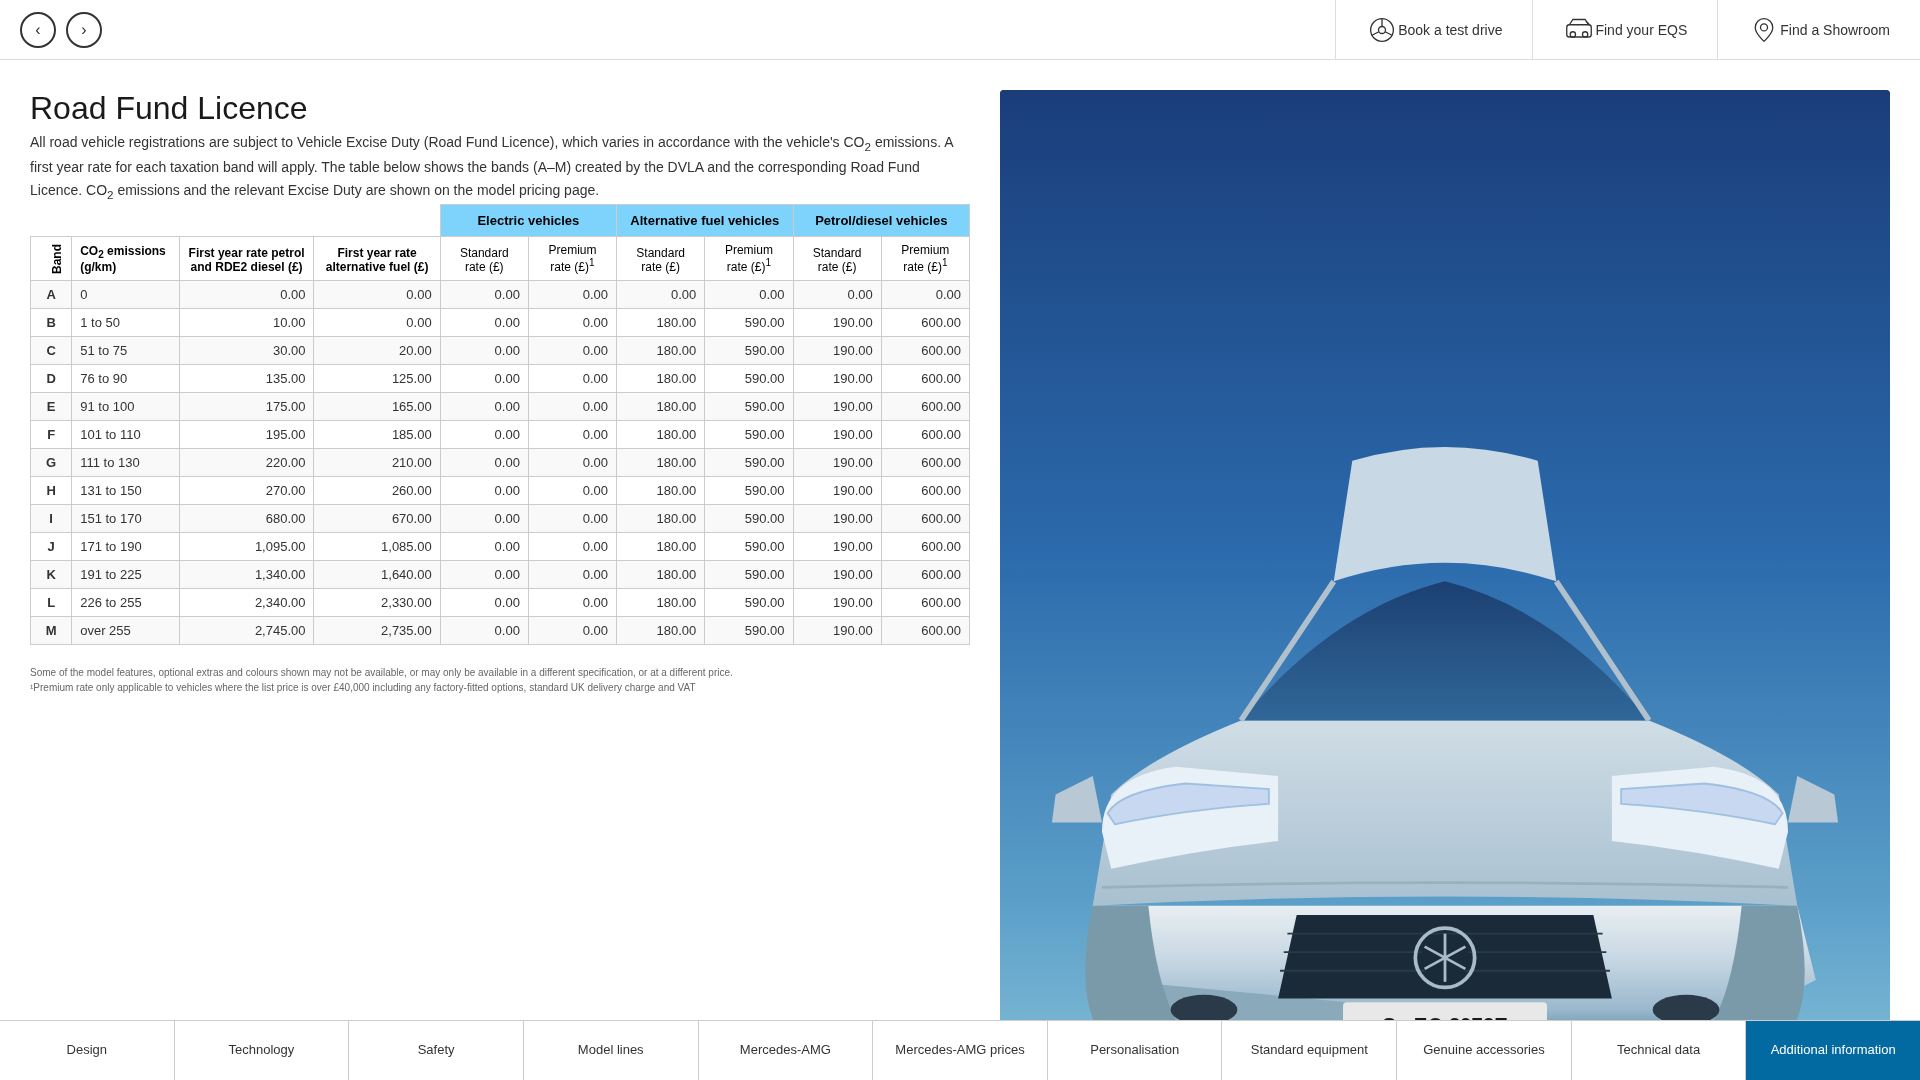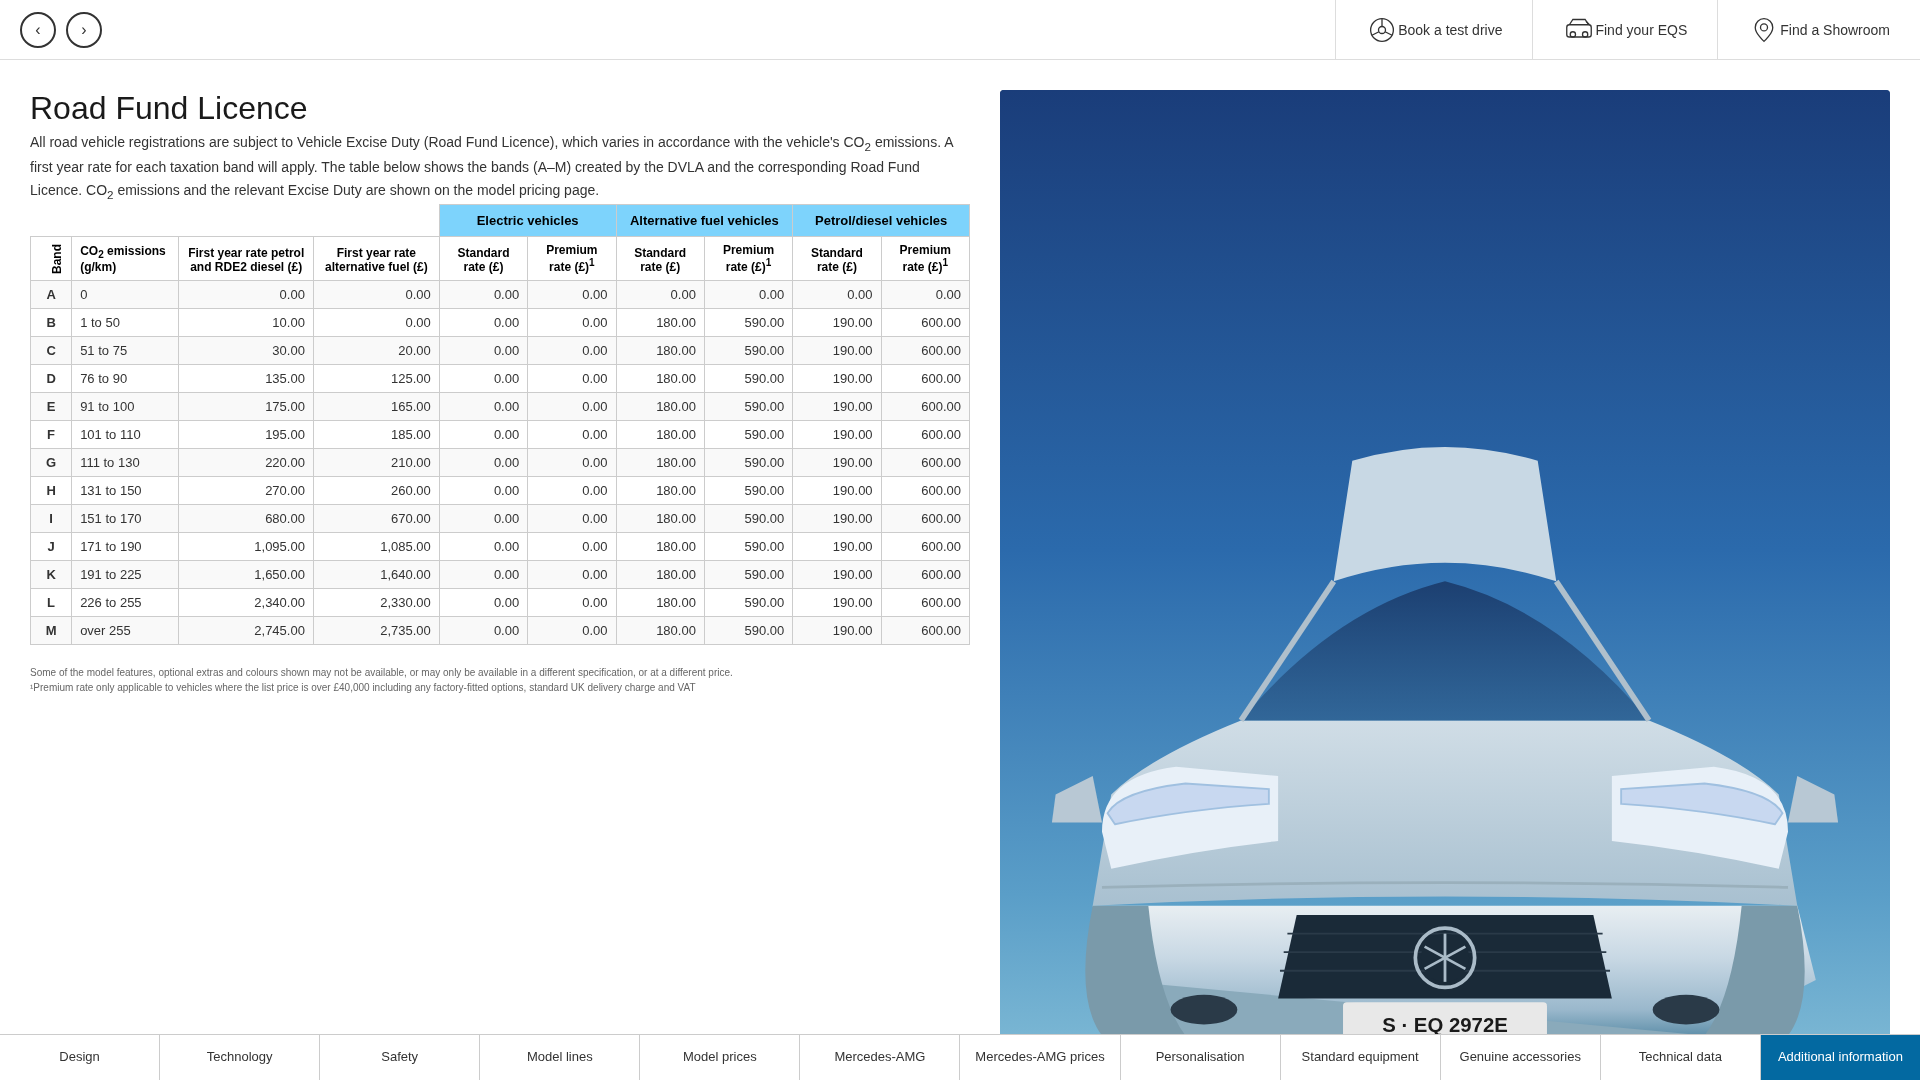--- a/index.html
+++ b/index.html
@@ -142,21 +142,21 @@
       text-align: center;
       vertical-align: middle;
     }
     .th-main {
       font-weight: 600;
       font-size: 12px;
       text-align: center;
       vertical-align: bottom;
     }
     th.sub-header {
-      font-weight: 700;
+      font-weight: 400;
       font-size: 12px;
       text-align: center;
       vertical-align: bottom;
       background: #fff;
     }
     tbody tr:nth-child(odd) { background: #f9f9f9; }
     tbody tr:nth-child(even) { background: #fff; }
     tbody td { color: #333; }
     .band-cell { font-weight: 600; text-align: center; }
 
@@ -164,21 +164,21 @@
     .footnotes {
       margin-top: 20px;
       font-size: 10px;
       color: #666;
       line-height: 1.5;
     }
 
     
     .bottom-nav {
       display: flex;
-      height: 46px;
+      height: 60px;
       background: #fff;
       border-top: 1px solid #ccc;
       position: fixed;
       bottom: 0;
       left: 0;
       right: 0;
     }
     .bottom-nav-item {
       flex: 1;
       display: flex;
@@ -408,21 +408,21 @@
       <td>0.00</td>
       <td>0.00</td>
       <td>180.00</td>
       <td>590.00</td>
       <td>190.00</td>
       <td>600.00</td>
     </tr>
             <tr>
       <td class="band-cell">K</td>
       <td>191 to 225</td>
-      <td>1,650.00</td>
+      <td>1,340.00</td>
       <td>1,640.00</td>
       <td>0.00</td>
       <td>0.00</td>
       <td>180.00</td>
       <td>590.00</td>
       <td>190.00</td>
       <td>600.00</td>
     </tr>
             <tr>
       <td class="band-cell">L</td>
@@ -540,21 +540,20 @@
       <path d="M55 430 Q240 425 425 430" stroke="#9ab0bc" stroke-width="1.5" fill="none"></path>
     </svg>
   </div>
 </div>
 
 <nav class="bottom-nav">
 <div class="bottom-nav-item">Design</div>
     <div class="bottom-nav-item">Technology</div>
     <div class="bottom-nav-item">Safety</div>
     <div class="bottom-nav-item">Model lines</div>
-    <div class="bottom-nav-item">Model prices</div>
     <div class="bottom-nav-item">Mercedes-AMG</div>
     <div class="bottom-nav-item">Mercedes-AMG prices</div>
     <div class="bottom-nav-item">Personalisation</div>
     <div class="bottom-nav-item">Standard equipment</div>
     <div class="bottom-nav-item">Genuine accessories</div>
     <div class="bottom-nav-item">Technical data</div>
     <div class="bottom-nav-item active">Additional information</div>
   </nav>
 
 </body></html>

